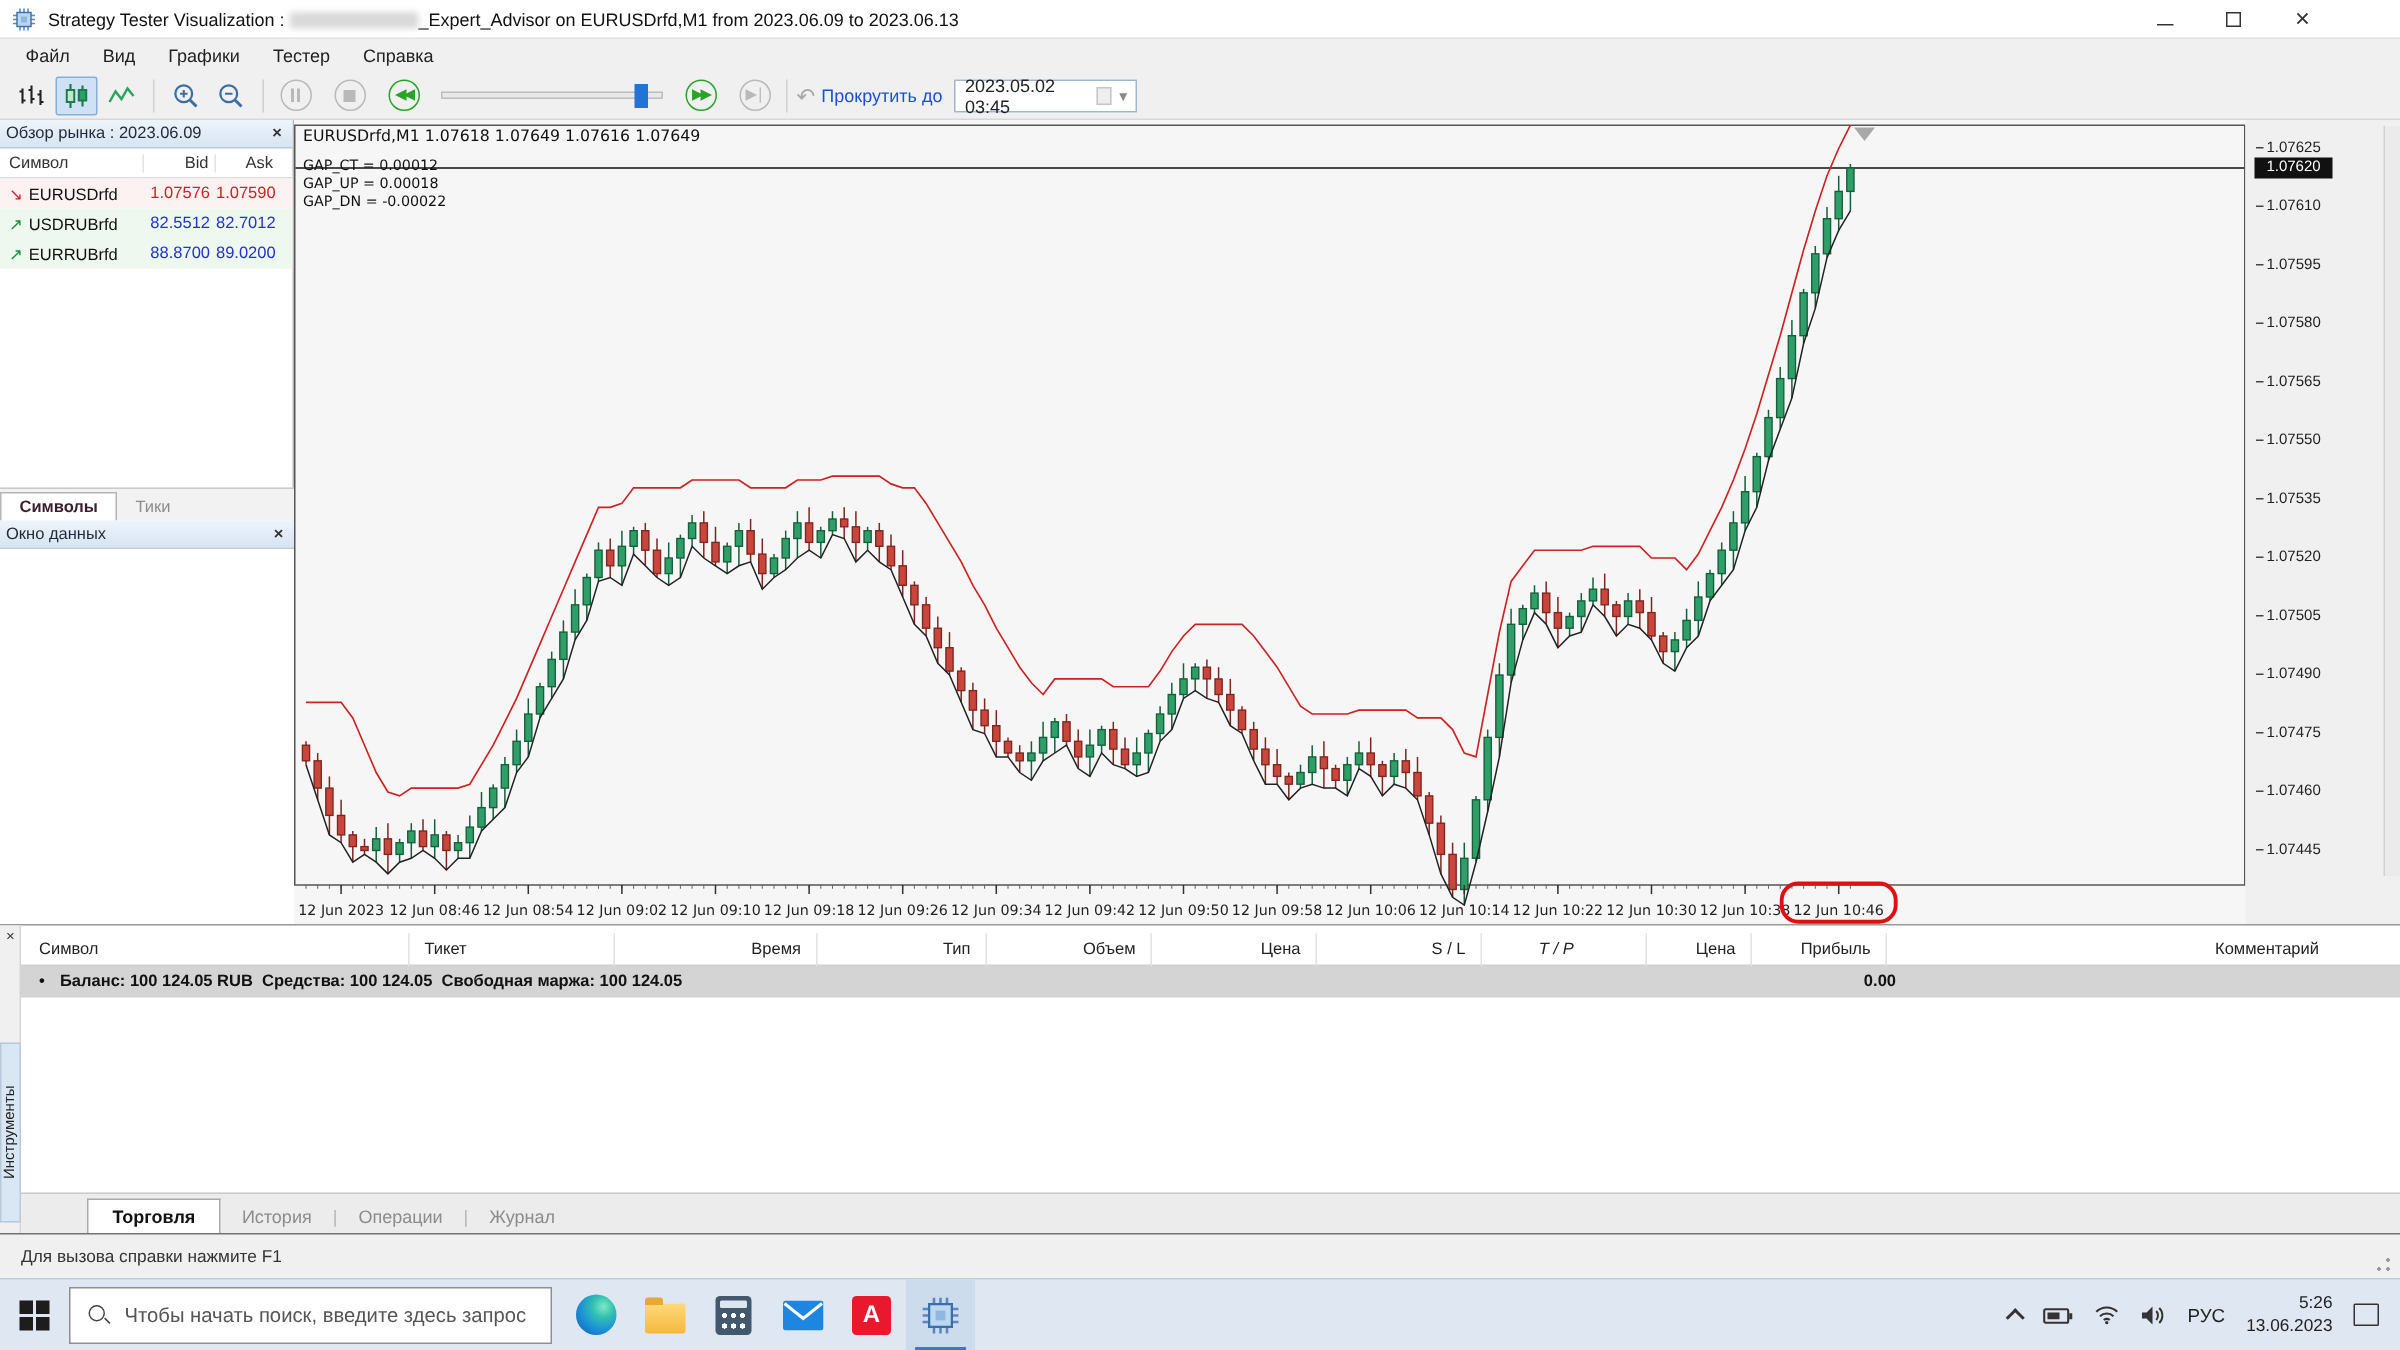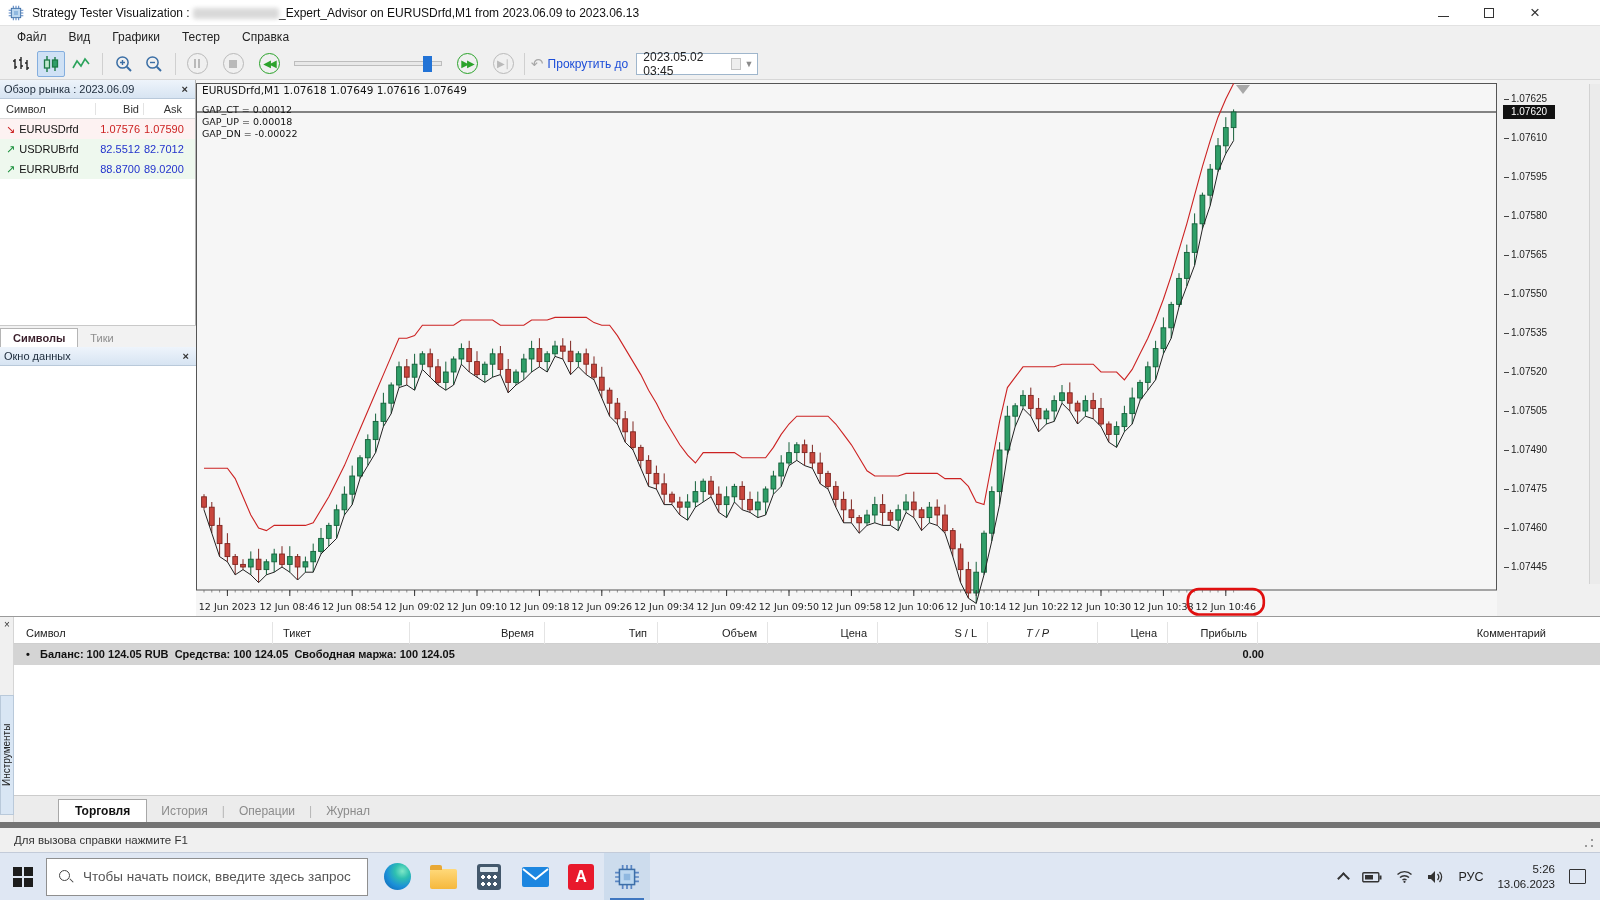--- a/index.html
+++ b/index.html
@@ -83,21 +83,21 @@
   #balance-row { position:absolute; left:14px; top:27px; width:1586px; height:21px; background:#d4d4d4; font-size:11px; font-weight:bold; color:#111; line-height:21px; }
   #balance-row .bullet { position:absolute; left:12px; }
   #balance-row .btext { position:absolute; left:26px; white-space:pre; }
   #balance-row .bprofit { position:absolute; left:1154px; width:96px; text-align:right; }
   #bt-tabs { position:absolute; left:14px; bottom:0; width:1586px; height:27px; background:#ececec; border-top:1px solid #cccccc; display:flex; align-items:flex-end; font-size:12px; }
   .bt-tab.active { background:#fff; border:1px solid #a8a8a8; border-bottom:none; padding:4px 16px; font-weight:bold; color:#111; margin-left:44px; }
   .bt-tab.inactive { color:#8b8b8b; padding:4px 14px; }
   .bt-sep { color:#b5b5b5; padding:4px 0; }
 
   
-  #statusbar { position:absolute; left:0; top:822px; width:1600px; height:30px; background:#f0f0f0; border-top:6px solid #737373; display:flex; align-items:center; }
+  #statusbar { position:absolute; left:0; top:822px; width:1600px; height:30px; background:#f0f0f0; border-top:1px solid #737373; display:flex; align-items:center; }
   #status-text { margin-left:14px; font-size:11.5px; color:#333; }
   #grip { position:absolute; right:6px; bottom:4px; width:10px; height:10px;
           background:radial-gradient(circle 1.4px at 8px 2px, #9a9a9a 99%, transparent), radial-gradient(circle 1.4px at 8px 8px, #9a9a9a 99%, transparent), radial-gradient(circle 1.4px at 2px 8px, #9a9a9a 99%, transparent); }
 
   
   #taskbar { position:absolute; left:0; top:852px; width:1600px; height:48px; background:#dfe7f3; border-top:1px solid #c3cbd9; display:flex; align-items:center; }
   #start-btn { width:46px; height:48px; display:flex; align-items:center; justify-content:center; }
   .win-logo { width:20px; height:20px; display:grid; grid-template-columns:9px 9px; grid-template-rows:9px 9px; gap:2px; }
   .win-logo i { background:#1d1d1d; display:block; }
   #search-box { width:322px; height:38px; background:#fff; border:1px solid #8f8f8f; display:flex; align-items:center; font-size:13.5px; color:#555; }

